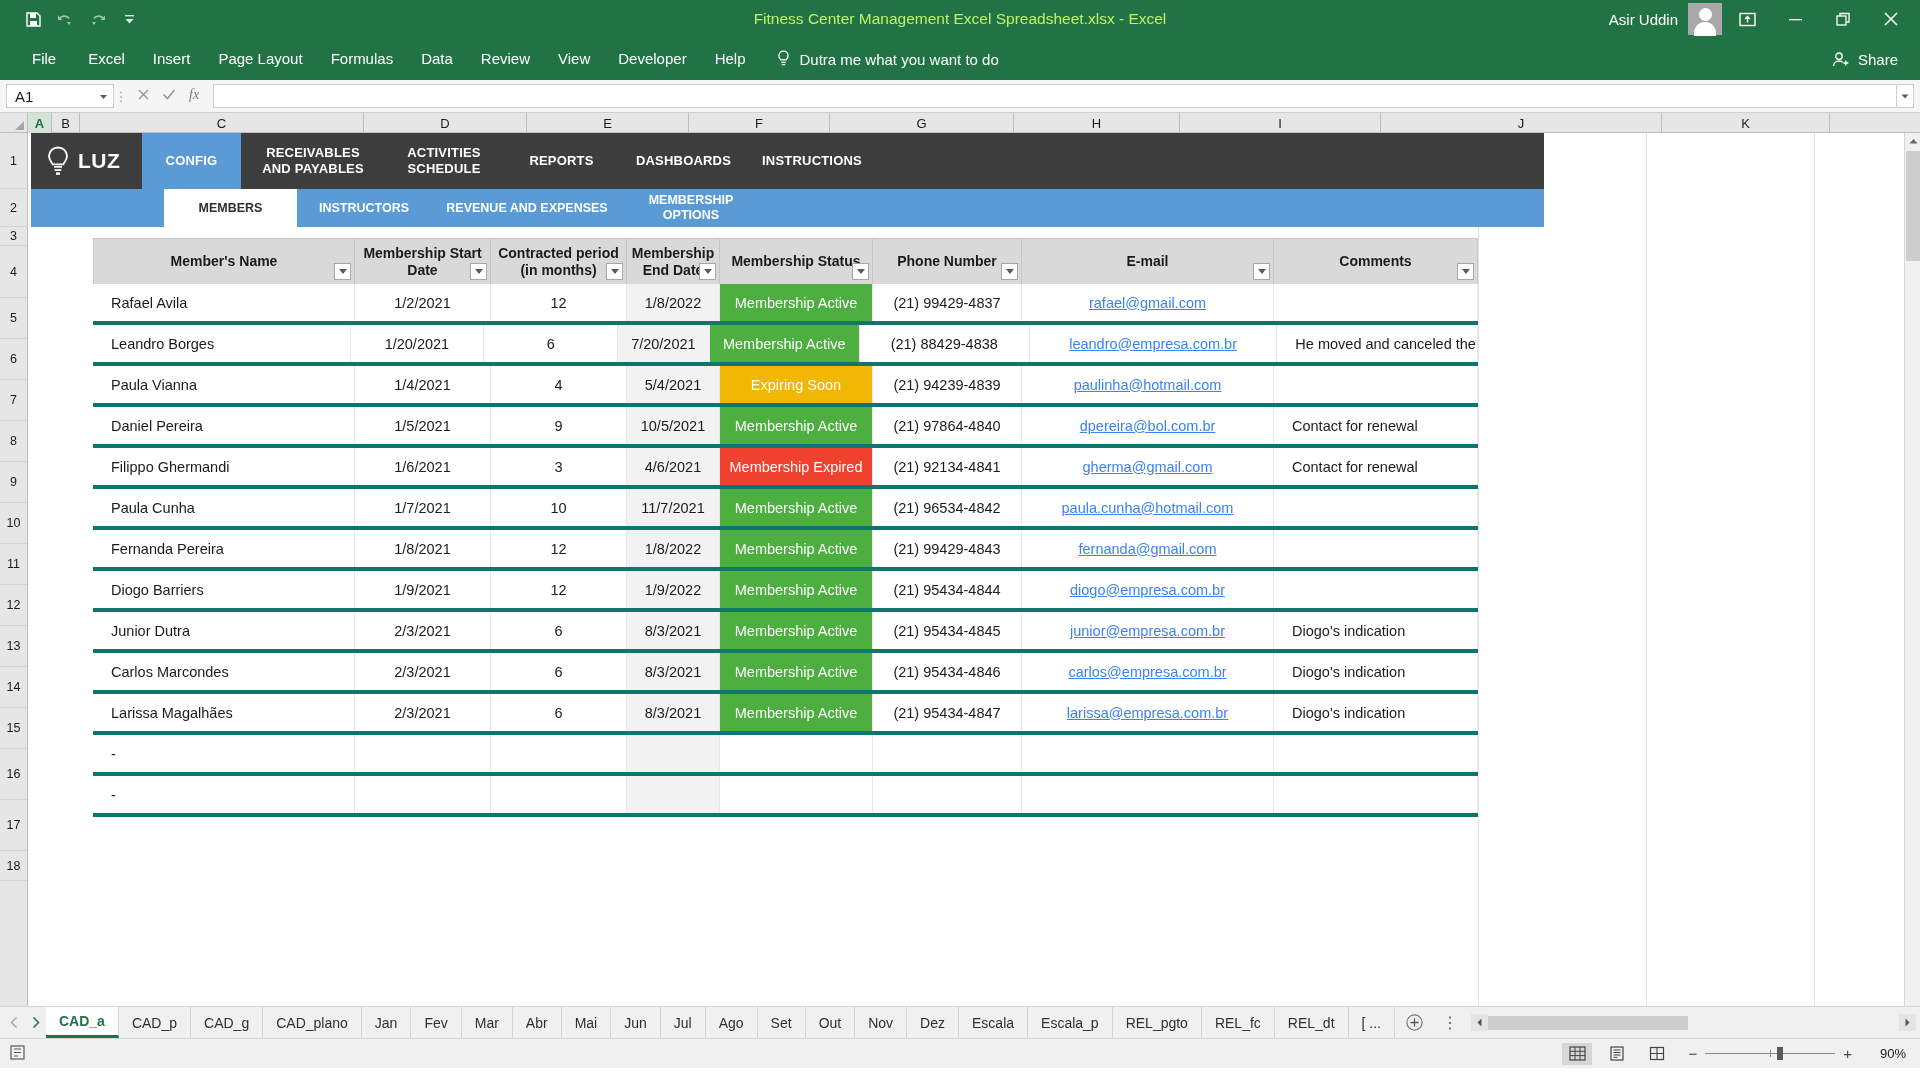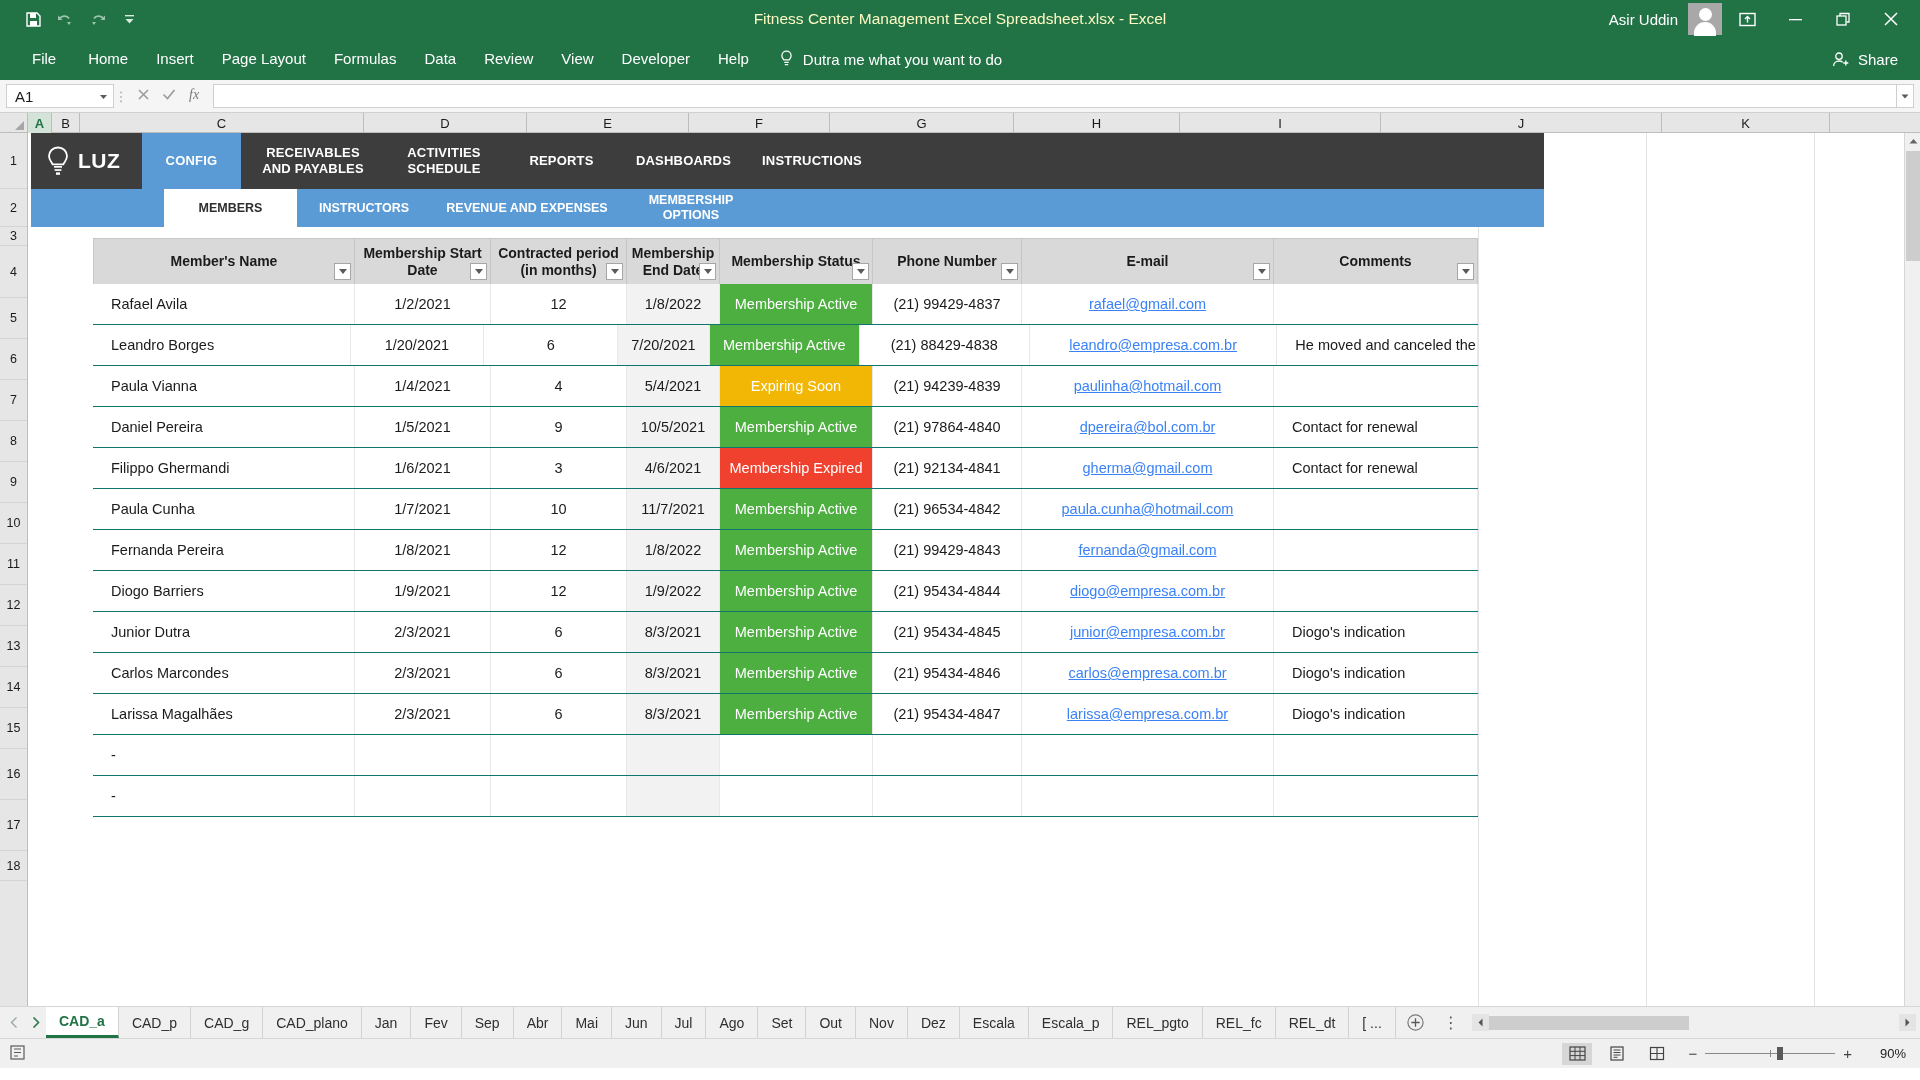--- a/index.html
+++ b/index.html
@@ -19,21 +19,21 @@
   .qat { display: flex; align-items: center; gap: 2px; padding-left: 18px; }
   .qat-btn {
     width: 30px; height: 26px; display: flex;
     align-items: center; justify-content: center;
     color: #ffffff;
   }
   .qat-btn.dim { color: #9dc4ae; }
   .qat-btn svg { display: block; }
   .title-text {
     position: absolute; left: 0; right: 0; text-align: center;
-    font-size: 15.5px; color: #fef9c3; pointer-events: none;
+    font-size: 15.5px; color: #bef264; pointer-events: none;
   }
   .tb-right {
     margin-left: auto; display: flex; align-items: center;
     padding-right: 6px; gap: 2px; z-index: 2;
   }
   .acct-name { font-size: 15px; margin-right: 8px; }
   .avatar-wrap { position: relative; width: 34px; height: 32px; background: #a8a8a8; }
   .avatar-wrap .head { position: absolute; left: 10.5px; top: 5px; width: 13px; height: 13px; border-radius: 50%; background: #fff; }
   .avatar-wrap .body { position: absolute; left: 6px; top: 19px; width: 22px; height: 14px; border-radius: 11px 11px 0 0; background: #fff; }
   .winbtn {
@@ -150,21 +150,21 @@
   .th:first-child { border-left: 1px solid #c6c6c6; }
   .filter {
     position: absolute; right: 3px; bottom: 4px; width: 17px; height: 17px;
     background: #ffffff; border: 1px solid #a6a6a6;
     display: flex; align-items: center; justify-content: center;
   }
   .filter i {
     border-left: 4px solid transparent; border-right: 4px solid transparent;
     border-top: 5px solid #5a5a5a; display: block;
   }
-  .trow { display: flex; height: 41px; border-bottom: 1px solid #0f766e; }
+  .trow { display: flex; height: 41px; border-bottom: 4px solid #0f766e; }
   .td {
     display: flex; align-items: center; position: relative;
     font-size: 14.5px; color: #1b1b1b; border-right: 1px solid #e8e8e8;
     padding: 0 10px; overflow: hidden; white-space: nowrap;
   }
   .td.c { justify-content: center; }
   .td.l { justify-content: flex-start; padding-left: 18px; }
   .td.shade { background: #f2f2f2; }
   .badge {
     width: 100%; height: 100%; display: flex; align-items: center;
@@ -286,21 +286,21 @@
     <div class="winbtn close">
       <svg width="16" height="16" viewBox="0 0 16 16">
           <path d="M2 2l12 12M14 2L2 14" stroke="#fff" stroke-width="1.5"></path>
         </svg>
     </div>
   </div>
 </div>
 
 <div class="ribbon">
   <div class="rb-tab file">File</div>
-  <div class="rb-tab">Home</div>
+  <div class="rb-tab">Excel</div>
   <div class="rb-tab">Insert</div>
   <div class="rb-tab">Page Layout</div>
   <div class="rb-tab">Formulas</div>
   <div class="rb-tab">Data</div>
   <div class="rb-tab">Review</div>
   <div class="rb-tab">View</div>
   <div class="rb-tab">Developer</div>
   <div class="rb-tab">Help</div>
 
   <div class="tellme">
@@ -690,21 +690,21 @@
         </svg>
     </span>
   </div>
   <div id="sheet-tabs-container" style="display:flex">
       <div class="sheettab active">CAD_a</div>
       <div class="sheettab">CAD_p</div>
       <div class="sheettab">CAD_g</div>
       <div class="sheettab">CAD_plano</div>
       <div class="sheettab">Jan</div>
       <div class="sheettab">Fev</div>
-      <div class="sheettab">Sep</div>
+      <div class="sheettab">Mar</div>
       <div class="sheettab">Abr</div>
       <div class="sheettab">Mai</div>
       <div class="sheettab">Jun</div>
       <div class="sheettab">Jul</div>
       <div class="sheettab">Ago</div>
       <div class="sheettab">Set</div>
       <div class="sheettab">Out</div>
       <div class="sheettab">Nov</div>
       <div class="sheettab">Dez</div>
       <div class="sheettab">Escala</div>

